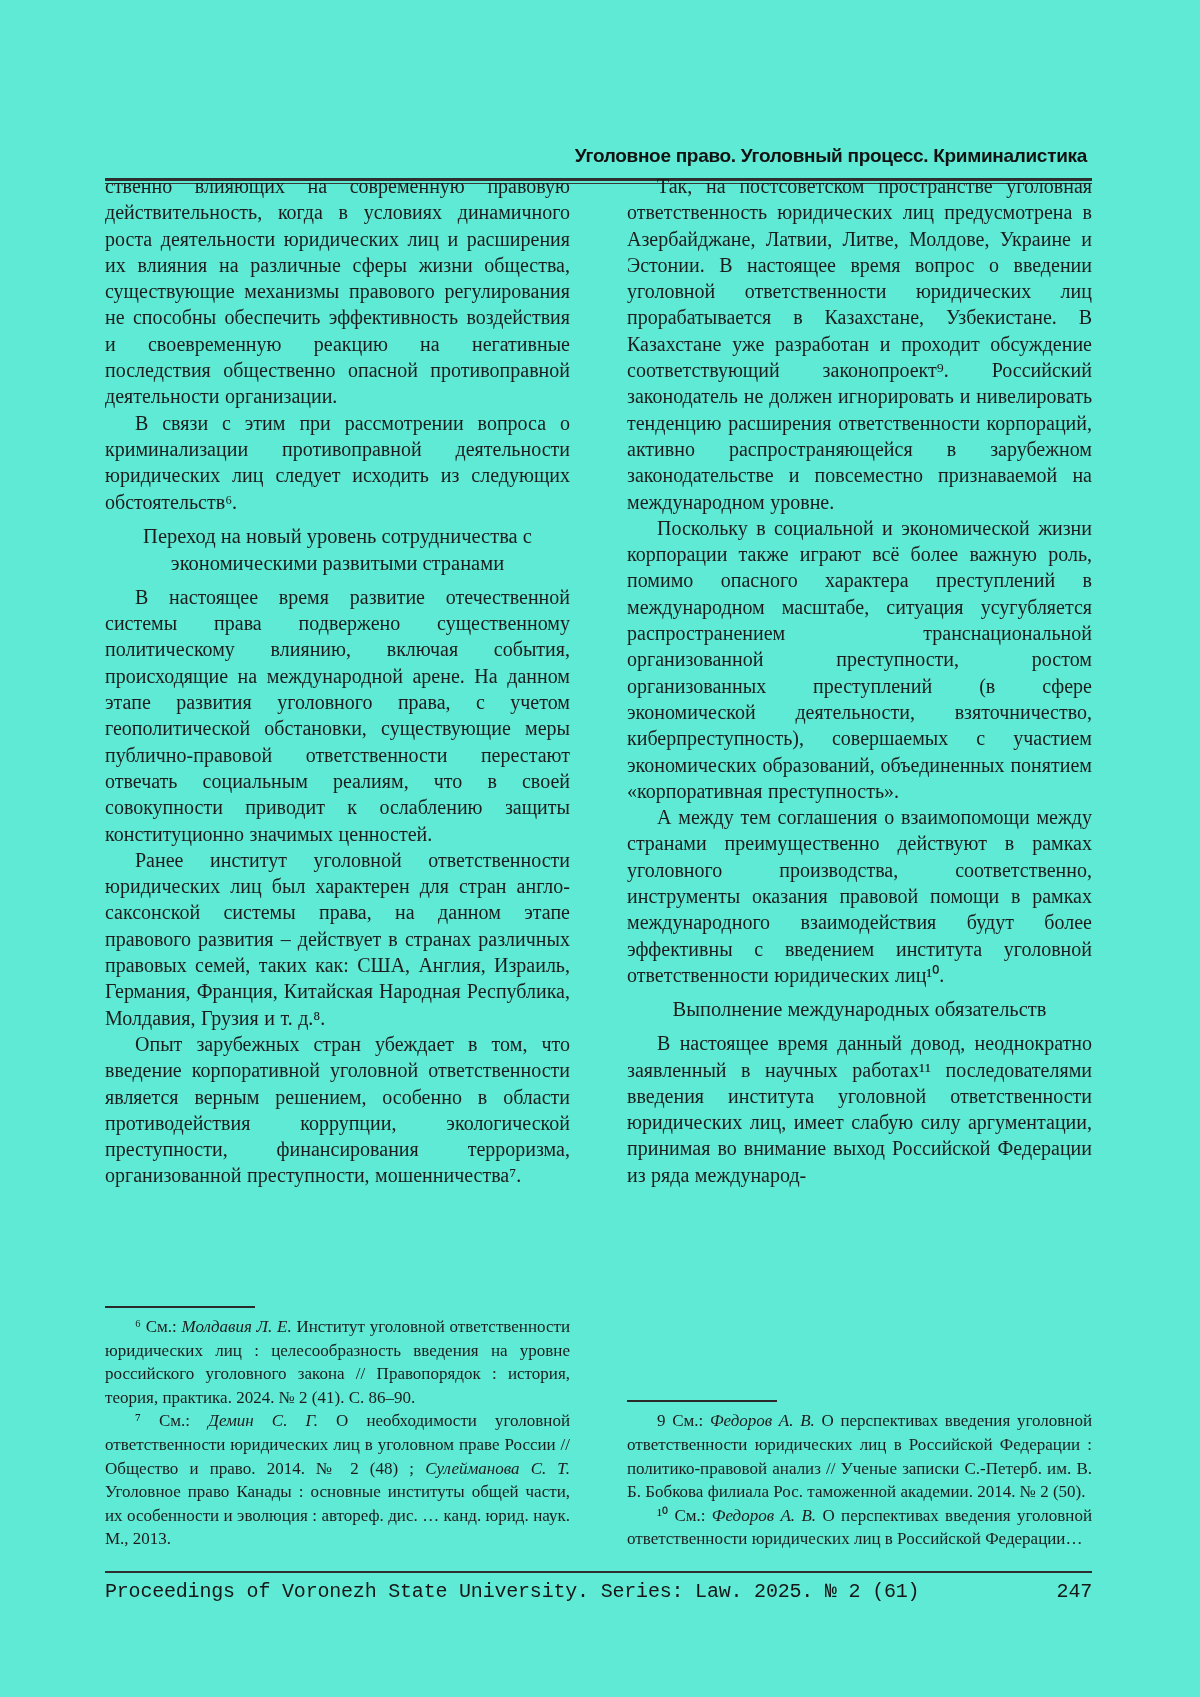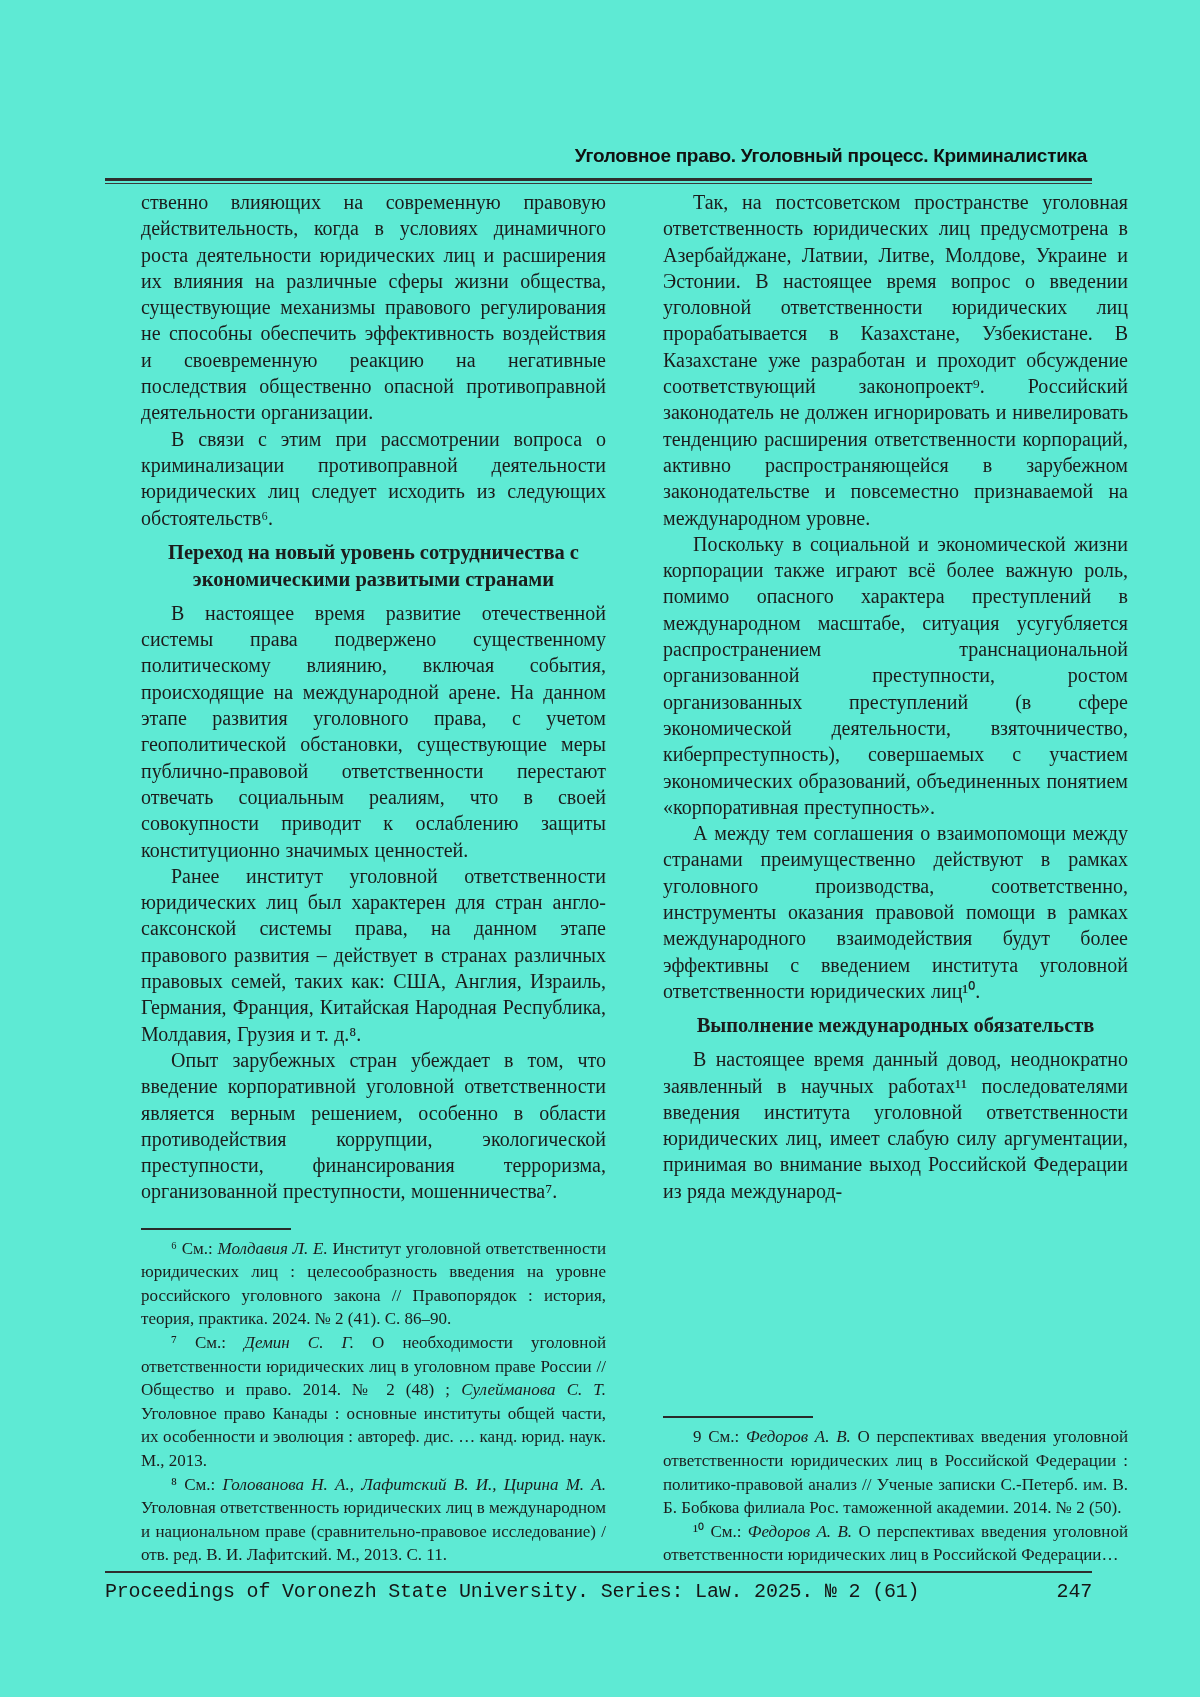--- a/index.html
+++ b/index.html
@@ -13,32 +13,32 @@
     text-align:right; font-family:"Liberation Sans", sans-serif;
     font-weight:bold; font-size:19px; letter-spacing:-0.3px; color:#111;
     white-space:nowrap;
   }
   .header-rule { position:absolute; top:178px; left:105px; width:987px; }
   .header-rule .thick { border-top:3px solid #2e2e2e; height:0; }
   .header-rule .thin  { margin-top:2px; border-top:1px solid #3a3a3a; height:0; }
 
   
   .columns {
-    position:absolute; top:189px; left:105px; width:987px; height:1378px;
-    display:flex; gap:57px;margin-left:36px;
+    position:absolute; top:173px; left:105px; width:987px; height:1378px;
+    display:flex; gap:57px;
   }
   .col { width:465px; display:flex; flex-direction:column; }
   p.body {
     margin:0; text-align:justify; font-size:20px; line-height:26.3px;
     text-indent:30px; word-spacing:0.5px;
   }
   p.body.no-indent { text-indent:0; }
   h2.section-heading {
     margin:8px 0 7px; font-size:20.5px; line-height:27px;
-    font-weight:bold; text-align:center;
+    font-weight:normal; text-align:center;
   }
 
   
   .footnotes { margin-top:auto; font-size:17px; line-height:23.6px; }
   .fn-sep { width:150px; border-top:2px solid #2a2a2a; margin:0 0 7px 0; }
   p.fn { margin:0; text-align:justify; text-indent:30px; }
   p.fn i { font-style:italic; }
 
   
   .footer-rule { position:absolute; top:1571px; left:105px; width:987px; }
@@ -68,21 +68,20 @@
       <p class="body">В связи с этим при рассмотрении вопроса о криминализации противоправной деятельности юридических лиц следует исходить из следующих обстоятельств⁶.</p>
       <h2 class="section-heading">Переход на новый уровень сотрудничества с экономическими развитыми странами</h2>
       <p class="body">В настоящее время развитие отечественной системы права подвержено существенному политическому влиянию, включая события, происходящие на международной арене. На данном этапе развития уголовного права, с учетом геополитической обстановки, существующие меры публично-правовой ответственности перестают отвечать социальным реалиям, что в своей совокупности приводит к ослаблению защиты конституционно значимых ценностей.</p>
       <p class="body">Ранее институт уголовной ответственности юридических лиц был характерен для стран англо-саксонской системы права, на данном этапе правового развития – действует в странах различных правовых семей, таких как: США, Англия, Израиль, Германия, Франция, Китайская Народная Республика, Молдавия, Грузия и т. д.⁸.</p>
       <p class="body">Опыт зарубежных стран убеждает в том, что введение корпоративной уголовной ответственности является верным решением, особенно в области противодействия коррупции, экологической преступности, финансирования терроризма, организованной преступности, мошенничества⁷.</p>
 
       <div class="footnotes">
         <div class="fn-sep"></div>
         <p class="fn"><span>⁶ См.: </span><i>Молдавия Л. Е.</i><span> Институт уголовной ответственности юридических лиц : целесообразность введения на уровне российского уголовного закона // Правопорядок : история, теория, практика. 2024. № 2 (41). С. 86–90.</span></p>
         <p class="fn"><span>⁷ См.: </span><i>Демин С. Г.</i><span> О необходимости уголовной ответственности юридических лиц в уголовном праве России // Общество и право. 2014. № 2 (48) ; </span><i>Сулейманова С. Т.</i><span> Уголовное право Канады : основные институты общей части, их особенности и эволюция : автореф. дис. … канд. юрид. наук. М., 2013.</span></p>
-        <p class="fn"><span>⁸ См.: </span><i>Голованова Н. А., Лафитский В. И., Цирина М. А.</i><span> Уголовная ответственность юридических лиц в международном и национальном праве (сравнительно-правовое исследование) / отв. ред. В. И. Лафитский. М., 2013. С. 11.</span></p>
       </div>
     </section>
 
     <section class="col">
       <p class="body">Так, на постсоветском пространстве уголовная ответственность юридических лиц предусмотрена в Азербайджане, Латвии, Литве, Молдове, Украине и Эстонии. В настоящее время вопрос о введении уголовной ответственности юридических лиц прорабатывается в Казахстане, Узбекистане. В Казахстане уже разработан и проходит обсуждение соответствующий законопроект⁹. Российский законодатель не должен игнорировать и нивелировать тенденцию расширения ответственности корпораций, активно распространяющейся в зарубежном законодательстве и повсеместно признаваемой на международном уровне.</p>
       <p class="body">Поскольку в социальной и экономической жизни корпорации также играют всё более важную роль, помимо опасного характера преступлений в международном масштабе, ситуация усугубляется распространением транснациональной организованной преступности, ростом организованных преступлений (в сфере экономической деятельности, взяточничество, киберпреступность), совершаемых с участием экономических образований, объединенных понятием «корпоративная преступность».</p>
       <p class="body">А между тем соглашения о взаимопомощи между странами преимущественно действуют в рамках уголовного производства, соответственно, инструменты оказания правовой помощи в рамках международного взаимодействия будут более эффективны с введением института уголовной ответственности юридических лиц¹⁰.</p>
       <h2 class="section-heading">Выполнение международных обязательств</h2>
       <p class="body">В настоящее время данный довод, неоднократно заявленный в научных работах¹¹ последователями введения института уголовной ответственности юридических лиц, имеет слабую силу аргументации, принимая во внимание выход Российской Федерации из ряда международ-</p>
 

